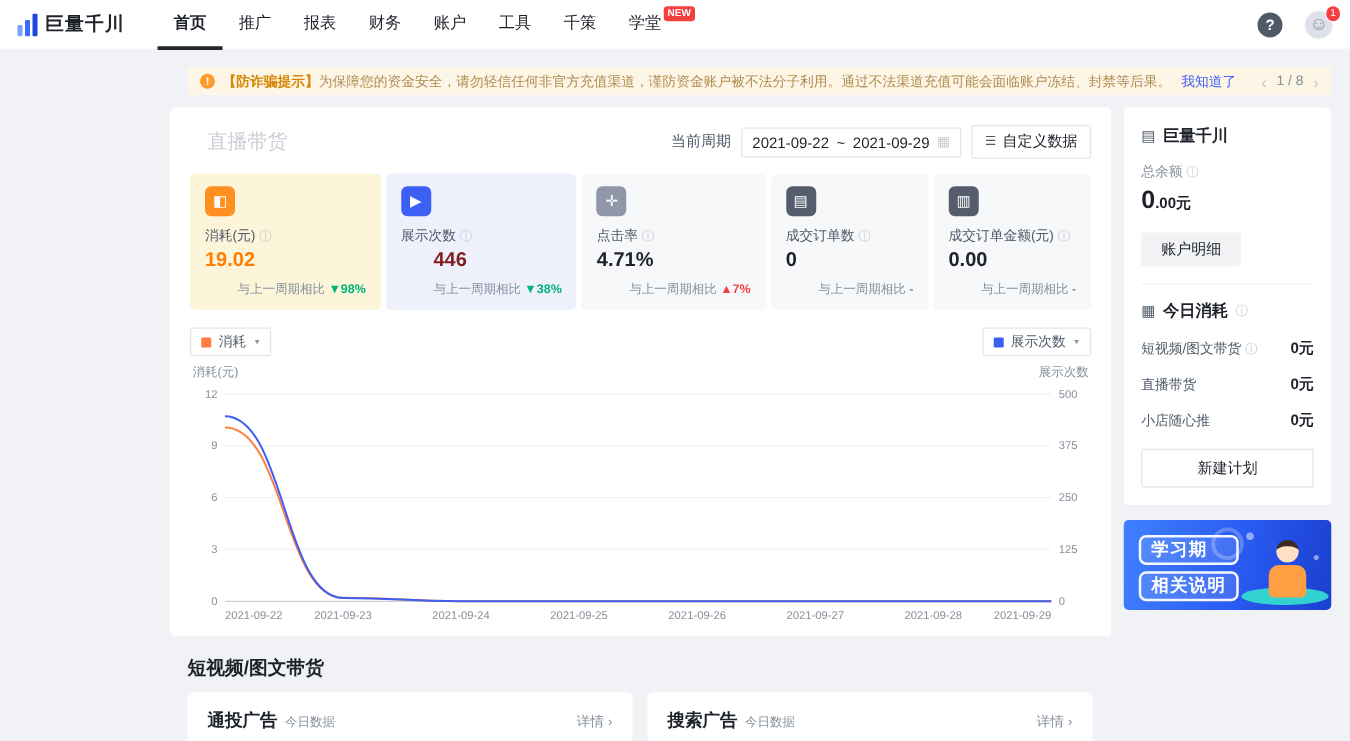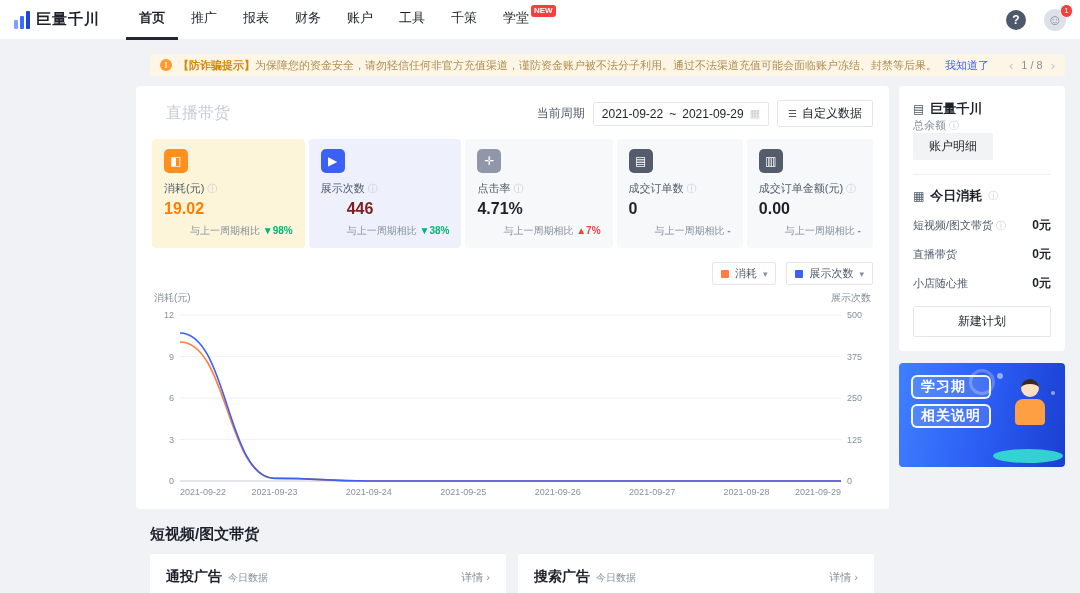--- a/index.html
+++ b/index.html
@@ -56,46 +56,46 @@
   .stat-card.s0 { background:#fcf5d9; }
   .stat-card.s1 { background:#eef1fc; }
   .stat-card.s2, .stat-card.s3, .stat-card.s4 { background:#f7f8fa; }
   .stat-icon { width:24px; height:24px; border-radius:5px; color:#fff; font-size:12px; display:flex; align-items:center; justify-content:center; }
   .stat-label { margin-top:8px; font-size:11px; color:#4e5969; display:flex; align-items:center; gap:3px; }
   .info-icon { color:#c9cdd4; font-size:10px; cursor:pointer; }
   .stat-value { margin-top:4px; font-size:16px; font-weight:700; }
   .stat-compare { margin-top:6px; font-size:10px; color:#86909c; white-space:nowrap;margin-left:26px; }
   .stat-delta { font-weight:700; }
 
-  .legend-row { display:flex; justify-content:flex-end; gap:10px; margin-top:14px; }
+  .legend-row { display:flex; justify-content:space-between; gap:10px; margin-top:14px;font-family:Liberation Mono, monospace; }
   .legend-pill { display:flex; align-items:center; gap:6px; border:1px solid #e5e6eb; border-radius:2px; padding:3px 8px; font-size:11px; color:#4e5969; cursor:pointer; background:#fff; }
   .legend-square { width:8px; height:8px; border-radius:1px; display:inline-block; }
   .caret { color:#86909c; font-size:9px; }
 
   .axis-labels { display:flex; justify-content:space-between; font-size:10px; color:#86909c; margin-top:6px; padding:0 2px; }
   .chart-host { height:192px; margin-top:2px; }
 
   
   .side-col { width:166px; flex:none; }
   .side-card { background:#fff; border-radius:4px; padding:14px; }
   .side-header { display:flex; align-items:center; gap:6px; }
   .side-icon { color:#4e5969; font-size:12px; }
   .side-title { font-size:13px; font-weight:700; color:#1d2129; }
-  .muted-label { font-size:11px; color:#86909c; display:flex; align-items:center; gap:3px; }
+  .muted-label { margin-top:12px; font-size:11px; color:#86909c; display:flex; align-items:center; gap:3px; }
   .balance-value { margin-top:4px; }
   .balance-int { font-size:20px; font-weight:700; }
   .balance-dec { font-size:12px; font-weight:700; }
-  .gray-btn { margin-top:0; background:#f2f3f5; border:none; border-radius:2px; padding:5px 16px; font-size:12px; color:#1d2129; cursor:pointer; }
+  .gray-btn { margin-top:14px; background:#f2f3f5; border:none; border-radius:2px; padding:5px 16px; font-size:12px; color:#1d2129; cursor:pointer; }
   .divider { border-top:1px solid #f0f1f3; margin:14px 0 2px; }
   .today-row { display:flex; justify-content:space-between; align-items:center; margin-top:12px; }
   .today-label { font-size:11px; color:#4e5969; display:flex; align-items:center; gap:3px; }
   .today-value { font-size:12px; font-weight:700; color:#1d2129; }
   .outline-btn { margin-top:14px; width:100%; background:#fff; border:1px solid #e5e6eb; border-radius:2px; padding:6px 0; font-size:12px; color:#1d2129; cursor:pointer; }
 
-  .promo { margin-top:12px; height:104px; border-radius:4px; position:relative; overflow:hidden; cursor:pointer;
+  .promo { margin-top:12px; height:72px; border-radius:4px; position:relative; overflow:hidden; cursor:pointer;
            background:linear-gradient(100deg,#3f80ff 0%,#2a5bf2 55%,#1a3fd0 100%); }
   .promo-chip { display:inline-block; border:2px solid rgba(255,255,255,.95); background:rgba(255,255,255,.12); border-radius:6px; color:#fff; font-size:14px; font-weight:800; padding:1px 8px; letter-spacing:1px; }
   .promo-text { position:absolute; left:12px; top:12px; display:flex; flex-direction:column; gap:5px; }
   .promo-ring { position:absolute; left:70px; top:6px; width:26px; height:26px; border:3px solid rgba(255,255,255,.25); border-radius:50%; }
   .promo-ground { position:absolute; right:2px; bottom:4px; width:70px; height:14px; background:#35e0d0; border-radius:50%; opacity:.9; }
   .promo-head { position:absolute; right:26px; top:16px; width:18px; height:18px; background:#ffe0c2; border-radius:50%; border-top:5px solid #3a2b22; }
   .promo-body { position:absolute; right:20px; top:36px; width:30px; height:26px; background:#ff9f43; border-radius:8px 8px 4px 4px; }
   .promo-dot { position:absolute; width:6px; height:6px; border-radius:50%; background:rgba(255,255,255,.5); }
 
   
@@ -286,20 +286,23 @@
     <div class="side-col">
       <div class="side-card">
         <div class="side-header">
           <span class="side-icon">▤</span>
           <span class="side-title">巨量千川</span>
         </div>
         <div class="muted-label">
           <span>总余额</span>
           <span class="info-icon">ⓘ</span>
         </div>
+        <div class="balance-value">
+          <span class="balance-int">0</span><span class="balance-dec">.00</span><span class="balance-dec">元</span>
+        </div>
         <button class="gray-btn">账户明细</button>
 
         <div class="divider"></div>
 
         <div class="side-header" style="margin-top:12px;">
           <span class="side-icon">▦</span>
           <span class="side-title">今日消耗</span>
           <span class="info-icon">ⓘ</span>
         </div>
         <div class="today-row">

